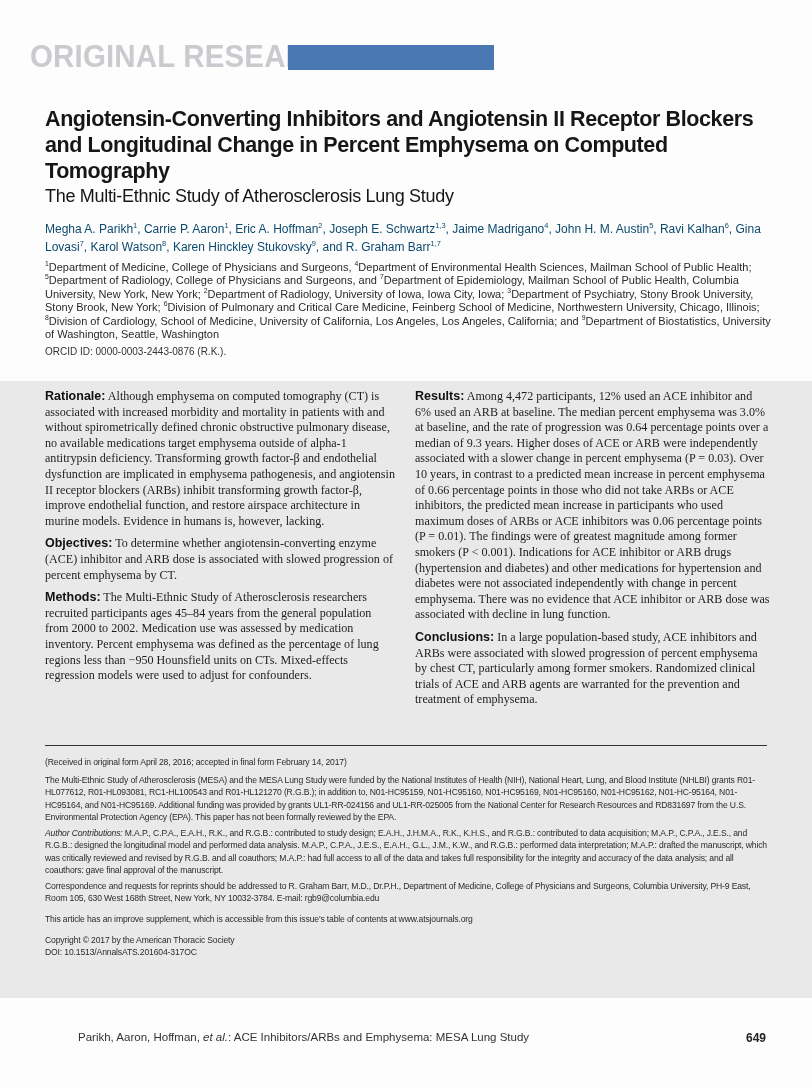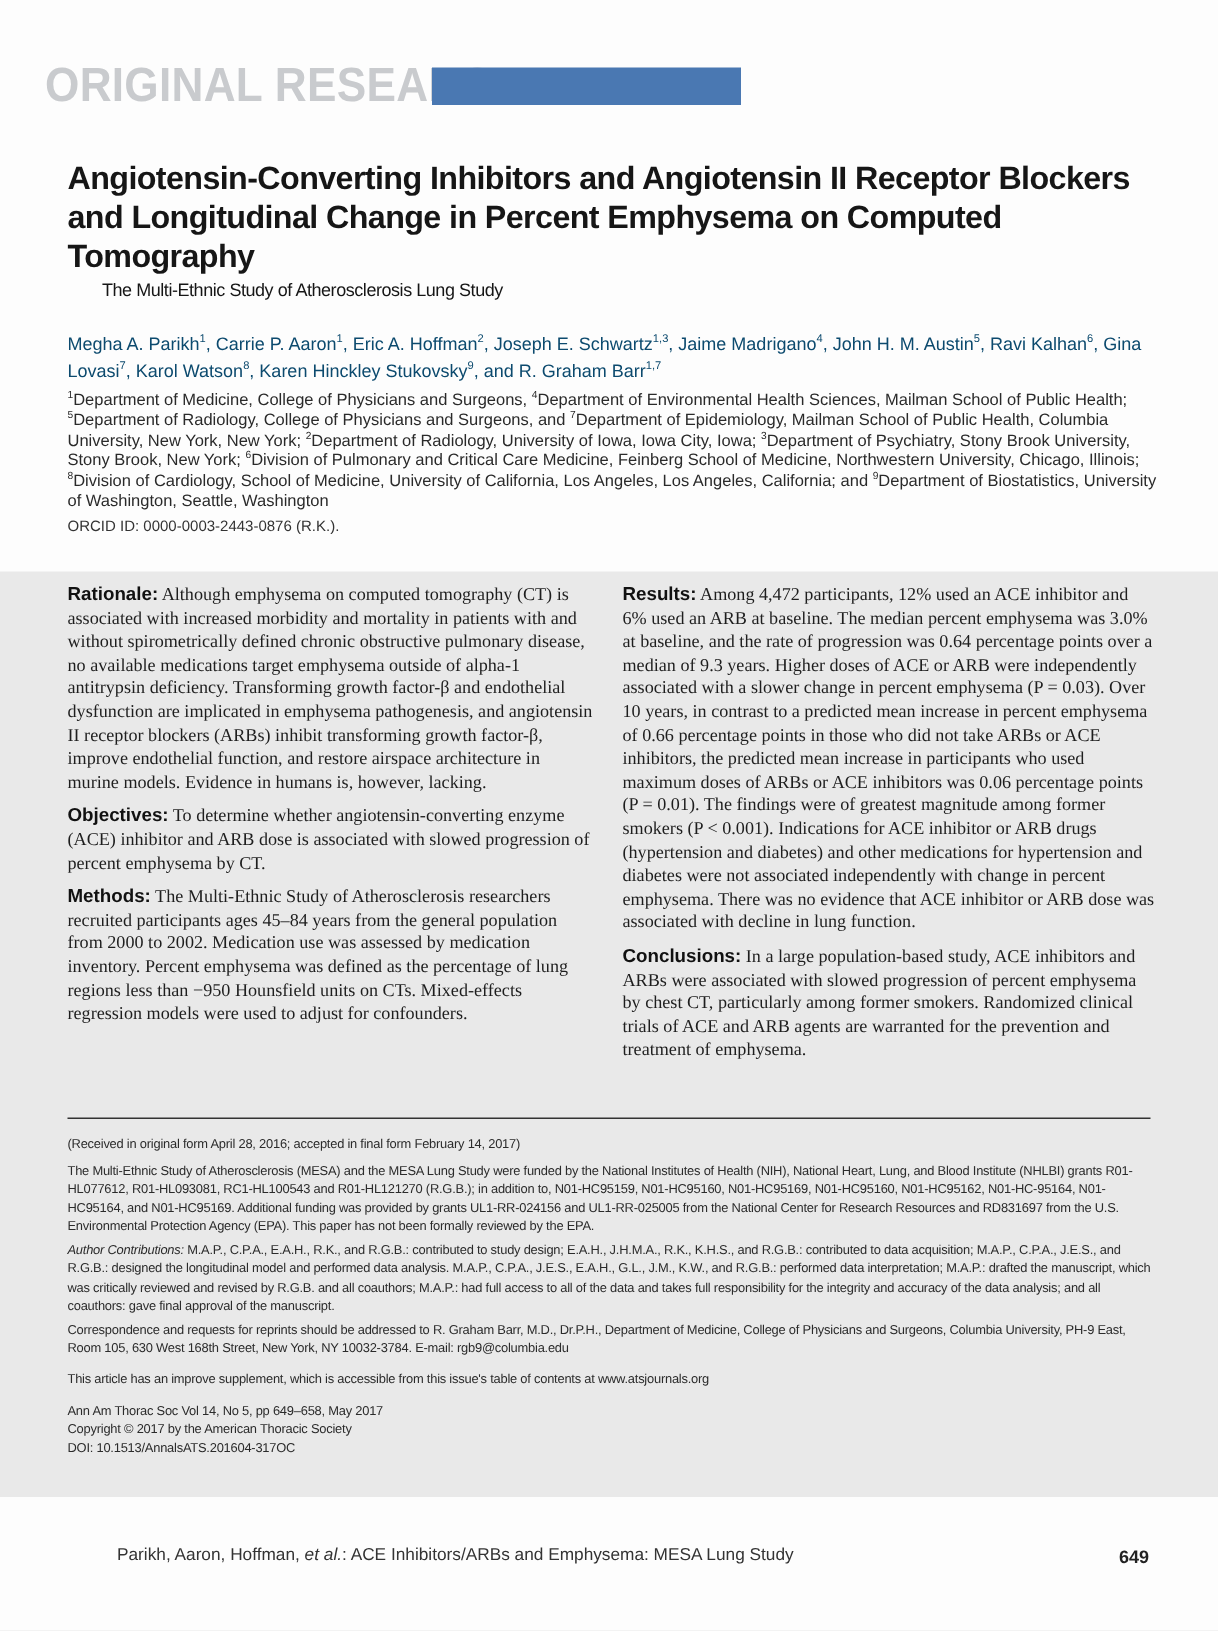--- a/index.html
+++ b/index.html
@@ -18,23 +18,22 @@
     position: absolute; left: 258px; top: 3px; width: 206px; height: 25px; background: #4a78b2;
     width: 482px;
   }
   .banner-bar { left: 258px; width: 206px; }
   .title {
     position: absolute; left: 45px; top: 106px; width: 720px;
     font-family: "Liberation Sans", sans-serif; font-weight: bold; font-size: 21.5px;
     line-height: 26px; color: #161616; letter-spacing: -0.4px;
   }
   .subtitle {
-    position: absolute; left: 45px; top: 186px; font-size: 12px; color: #161616;
+    position: absolute; left: 45px; top: 186px; font-size: 18px; color: #161616;
     letter-spacing: -0.3px;
-    margin-left: 23px;
   }
   .authors {
     position: absolute; left: 45px; top: 220px; width: 730px; font-size: 12px; line-height: 18px;
     color: #0c4a6e;
   }
   .affil {
     position: absolute; left: 45px; top: 261px; width: 730px; font-size: 11px; line-height: 13.4px;
     color: #2a2a2a;
   }
   .orcid { position: absolute; left: 45px; top: 346px; font-size: 10px; color: #333; }
@@ -85,19 +84,18 @@
 </div>
 
 <div class="divider"></div>
 
 <div class="fine" style="top:756px">(Received in original form April 28, 2016; accepted in final form February 14, 2017)</div>
 <div class="fine" style="top:774px">The Multi-Ethnic Study of Atherosclerosis (MESA) and the MESA Lung Study were funded by the National Institutes of Health (NIH), National Heart, Lung, and Blood Institute (NHLBI) grants R01-HL077612, R01-HL093081, RC1-HL100543 and R01-HL121270 (R.G.B.); in addition to, N01-HC95159, N01-HC95160, N01-HC95169, N01-HC95160, N01-HC95162, N01-HC-95164, N01-HC95164, and N01-HC95169. Additional funding was provided by grants UL1-RR-024156 and UL1-RR-025005 from the National Center for Research Resources and RD831697 from the U.S. Environmental Protection Agency (EPA). This paper has not been formally reviewed by the EPA.</div>
 <div class="fine" style="top:827px"><i>Author Contributions:</i><span> M.A.P., C.P.A., E.A.H., R.K., and R.G.B.: contributed to study design; E.A.H., J.H.M.A., R.K., K.H.S., and R.G.B.: contributed to data acquisition; M.A.P., C.P.A., J.E.S., and R.G.B.: designed the longitudinal model and performed data analysis. M.A.P., C.P.A., J.E.S., E.A.H., G.L., J.M., K.W., and R.G.B.: performed data interpretation; M.A.P.: drafted the manuscript, which was critically reviewed and revised by R.G.B. and all coauthors; M.A.P.: had full access to all of the data and takes full responsibility for the integrity and accuracy of the data analysis; and all coauthors: gave final approval of the manuscript.</span></div>
 <div class="fine" style="top:880px"><span>Correspondence and requests for reprints should be addressed to R. Graham Barr, M.D., Dr.P.H., Department of Medicine, College of Physicians and Surgeons, Columbia University, PH-9 East, Room 105, 630 West 168th Street, New York, NY 10032-3784. E-mail: rgb9@columbia.edu</span></div>
 <div class="fine" style="top:913px">This article has an improve supplement, which is accessible from this issue's table of contents at www.atsjournals.org</div>
 <div class="fine" style="top:934px">
-  <div>Ann Am Thorac Soc Vol 14, No 5, pp 649–658, May 2017</div>
   <div>Copyright © 2017 by the American Thoracic Society</div>
   <div>DOI: 10.1513/AnnalsATS.201604-317OC</div>
 </div>
 
 <div class="footer-text"><span>Parikh, Aaron, Hoffman, </span><i>et al.</i><span>: ACE Inhibitors/ARBs and Emphysema: MESA Lung Study</span></div>
 <div class="page-num">649</div>
 
 </body></html>

